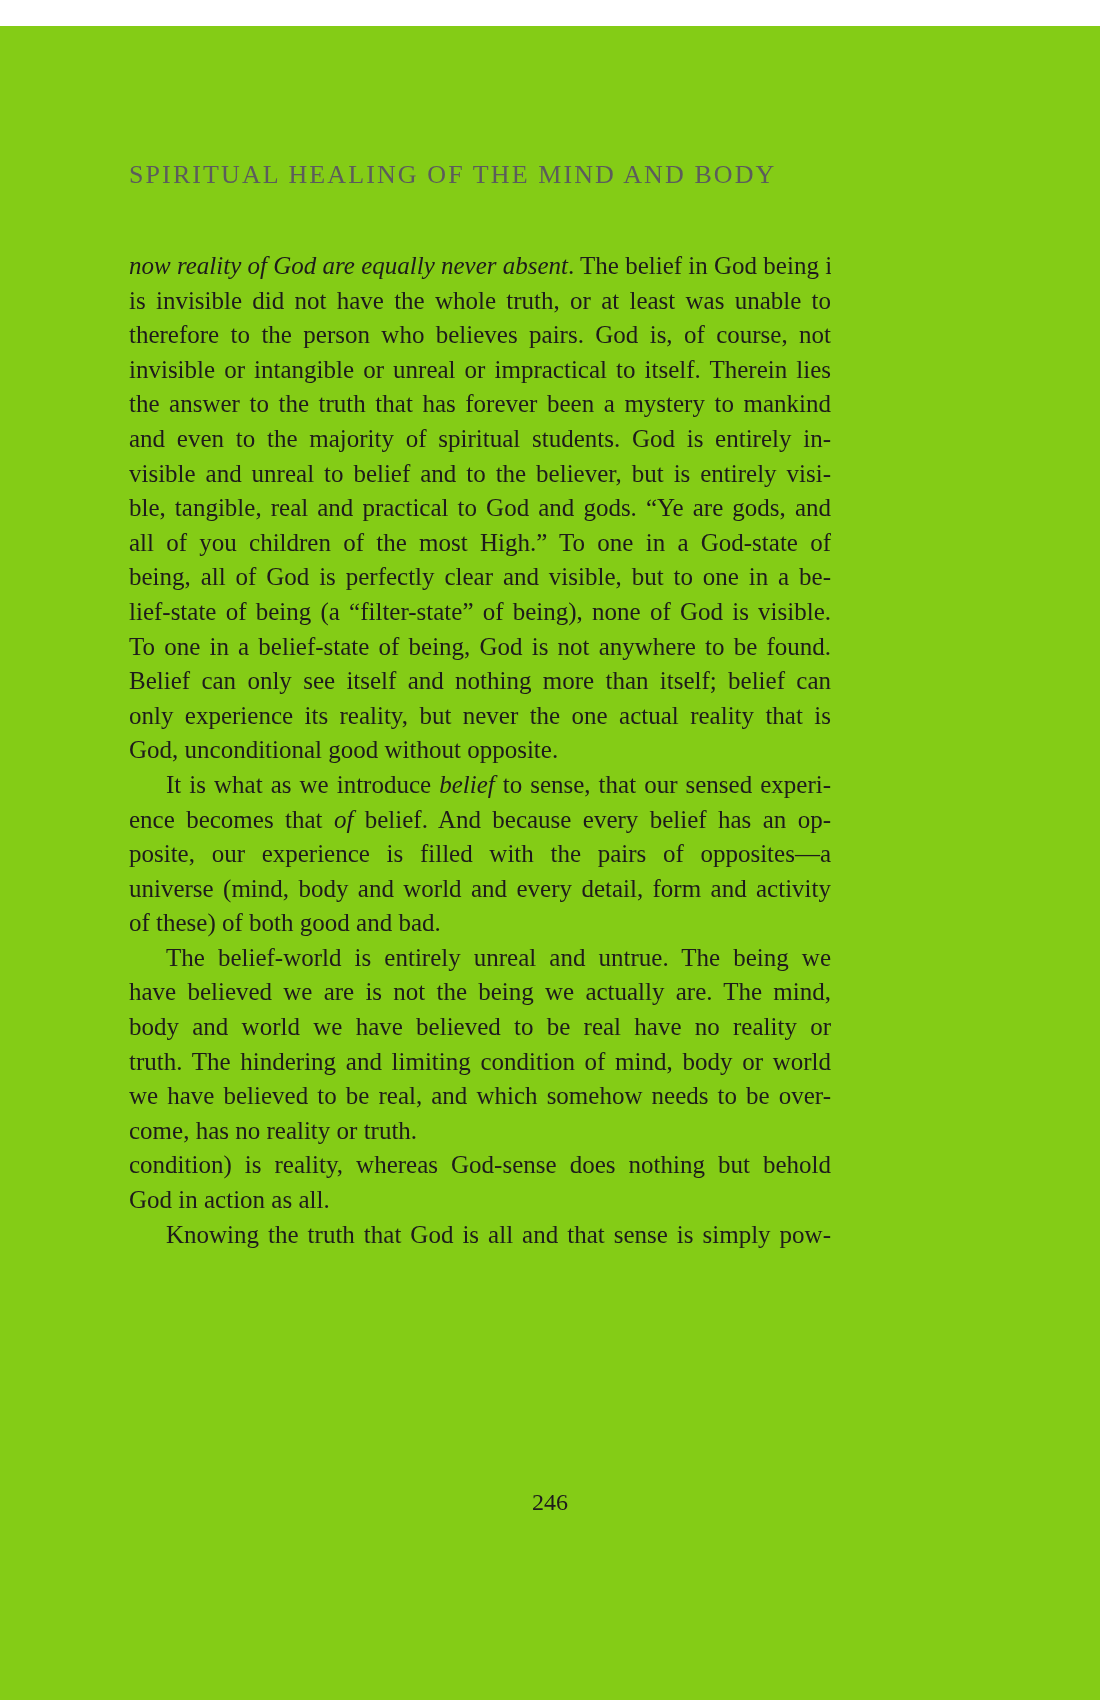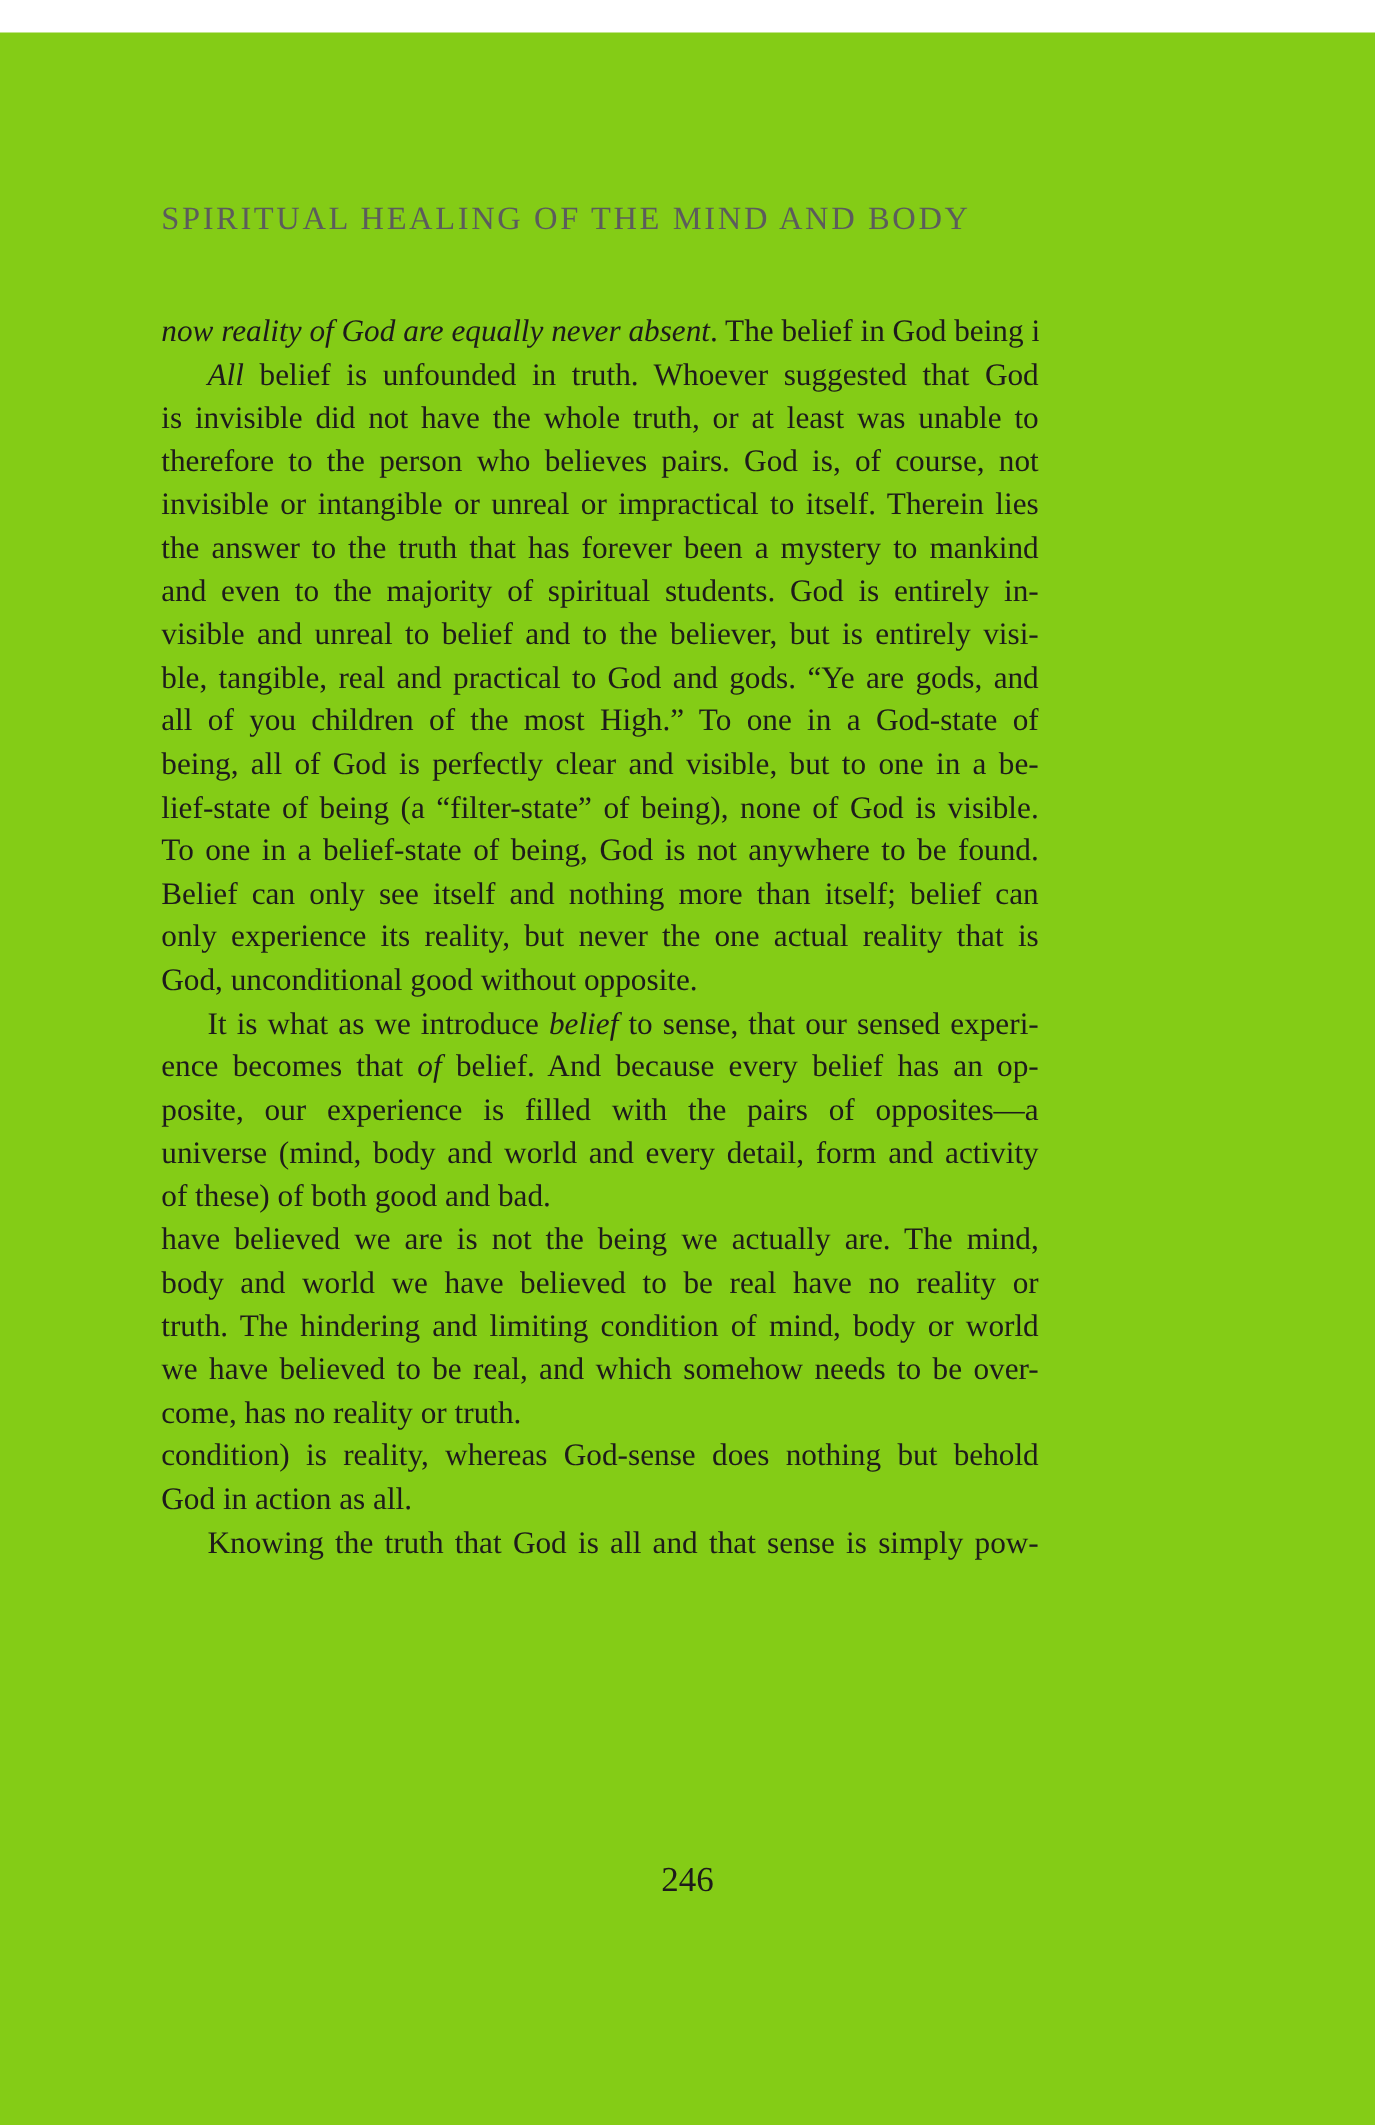--- a/index.html
+++ b/index.html
@@ -19,50 +19,50 @@
     .line {
       height: 34.6px; line-height: 34.6px; white-space: nowrap;
       text-align: justify; text-align-last: justify; overflow: hidden;
     }
     .line.last { text-align-last: left; }
     .line.indent { padding-left: 37px; }
     .line i { font-style: italic; }
     .page-number {
       position: absolute; left: 0; width: 1100px; top: 1463px; text-align: center;
       font-family: "Liberation Serif", "DejaVu Serif", serif;
-      font-size: 28px; color: #1e1b1b;
+      font-size: 24px; color: #1e1b1b;
     }
   </style>
 </head>
 <body>
 
 <div class="page">
   <div class="running-head">SPIRITUAL HEALING OF THE MIND AND BODY</div>
   <div class="body-text" id="body-text">
       <div class="line"><i>now reality of God are equally never absent</i><span>. The belief in God being in-</span></div>
-      <div class="line indent"><i>All</i><span> belief is unfounded in truth. Whoever suggested that God</span></div>
       <div class="line"><span>is invisible did not have the whole truth, or at least was unable to</span></div>
       <div class="line"><span>therefore to the person who believes pairs. God is, of course, not</span></div>
       <div class="line"><span>invisible or intangible or unreal or impractical to itself. Therein lies</span></div>
       <div class="line"><span>the answer to the truth that has forever been a mystery to mankind</span></div>
       <div class="line"><span>and even to the majority of spiritual students. God is entirely in-</span></div>
       <div class="line"><span>visible and unreal to belief and to the believer, but is entirely visi-</span></div>
       <div class="line"><span>ble, tangible, real and practical to God and gods. “Ye are gods, and</span></div>
       <div class="line"><span>all of you children of the most High.” To one in a God-state of</span></div>
       <div class="line"><span>being, all of God is perfectly clear and visible, but to one in a be-</span></div>
       <div class="line"><span>lief-state of being (a “filter-state” of being), none of God is visible.</span></div>
       <div class="line"><span>To one in a belief-state of being, God is not anywhere to be found.</span></div>
       <div class="line"><span>Belief can only see itself and nothing more than itself; belief can</span></div>
       <div class="line"><span>only experience its reality, but never the one actual reality that is</span></div>
       <div class="line last"><span>God, unconditional good without opposite.</span></div>
       <div class="line indent"><span>It is what as we introduce </span><i>belief</i><span> to sense, that our sensed experi-</span></div>
       <div class="line"><span>ence becomes that </span><i>of</i><span> belief. And because every belief has an op-</span></div>
       <div class="line"><span>posite, our experience is filled with the pairs of opposites—a</span></div>
       <div class="line"><span>universe (mind, body and world and every detail, form and activity</span></div>
       <div class="line last"><span>of these) of both good and bad.</span></div>
+      <div class="line indent"><span>The belief-world is entirely unreal and untrue. The being we</span></div>
       <div class="line"><span>have believed we are is not the being we actually are. The mind,</span></div>
       <div class="line"><span>body and world we have believed to be real have no reality or</span></div>
       <div class="line"><span>truth. The hindering and limiting condition of mind, body or world</span></div>
       <div class="line"><span>we have believed to be real, and which somehow needs to be over-</span></div>
       <div class="line last"><span>come, has no reality or truth.</span></div>
       <div class="line"><span>condition) is reality, whereas God-sense does nothing but behold</span></div>
       <div class="line last"><span>God in action as all.</span></div>
       <div class="line indent"><span>Knowing the truth that God is all and that sense is simply pow-</span></div>
     </div>
   <div class="page-number">246</div>

